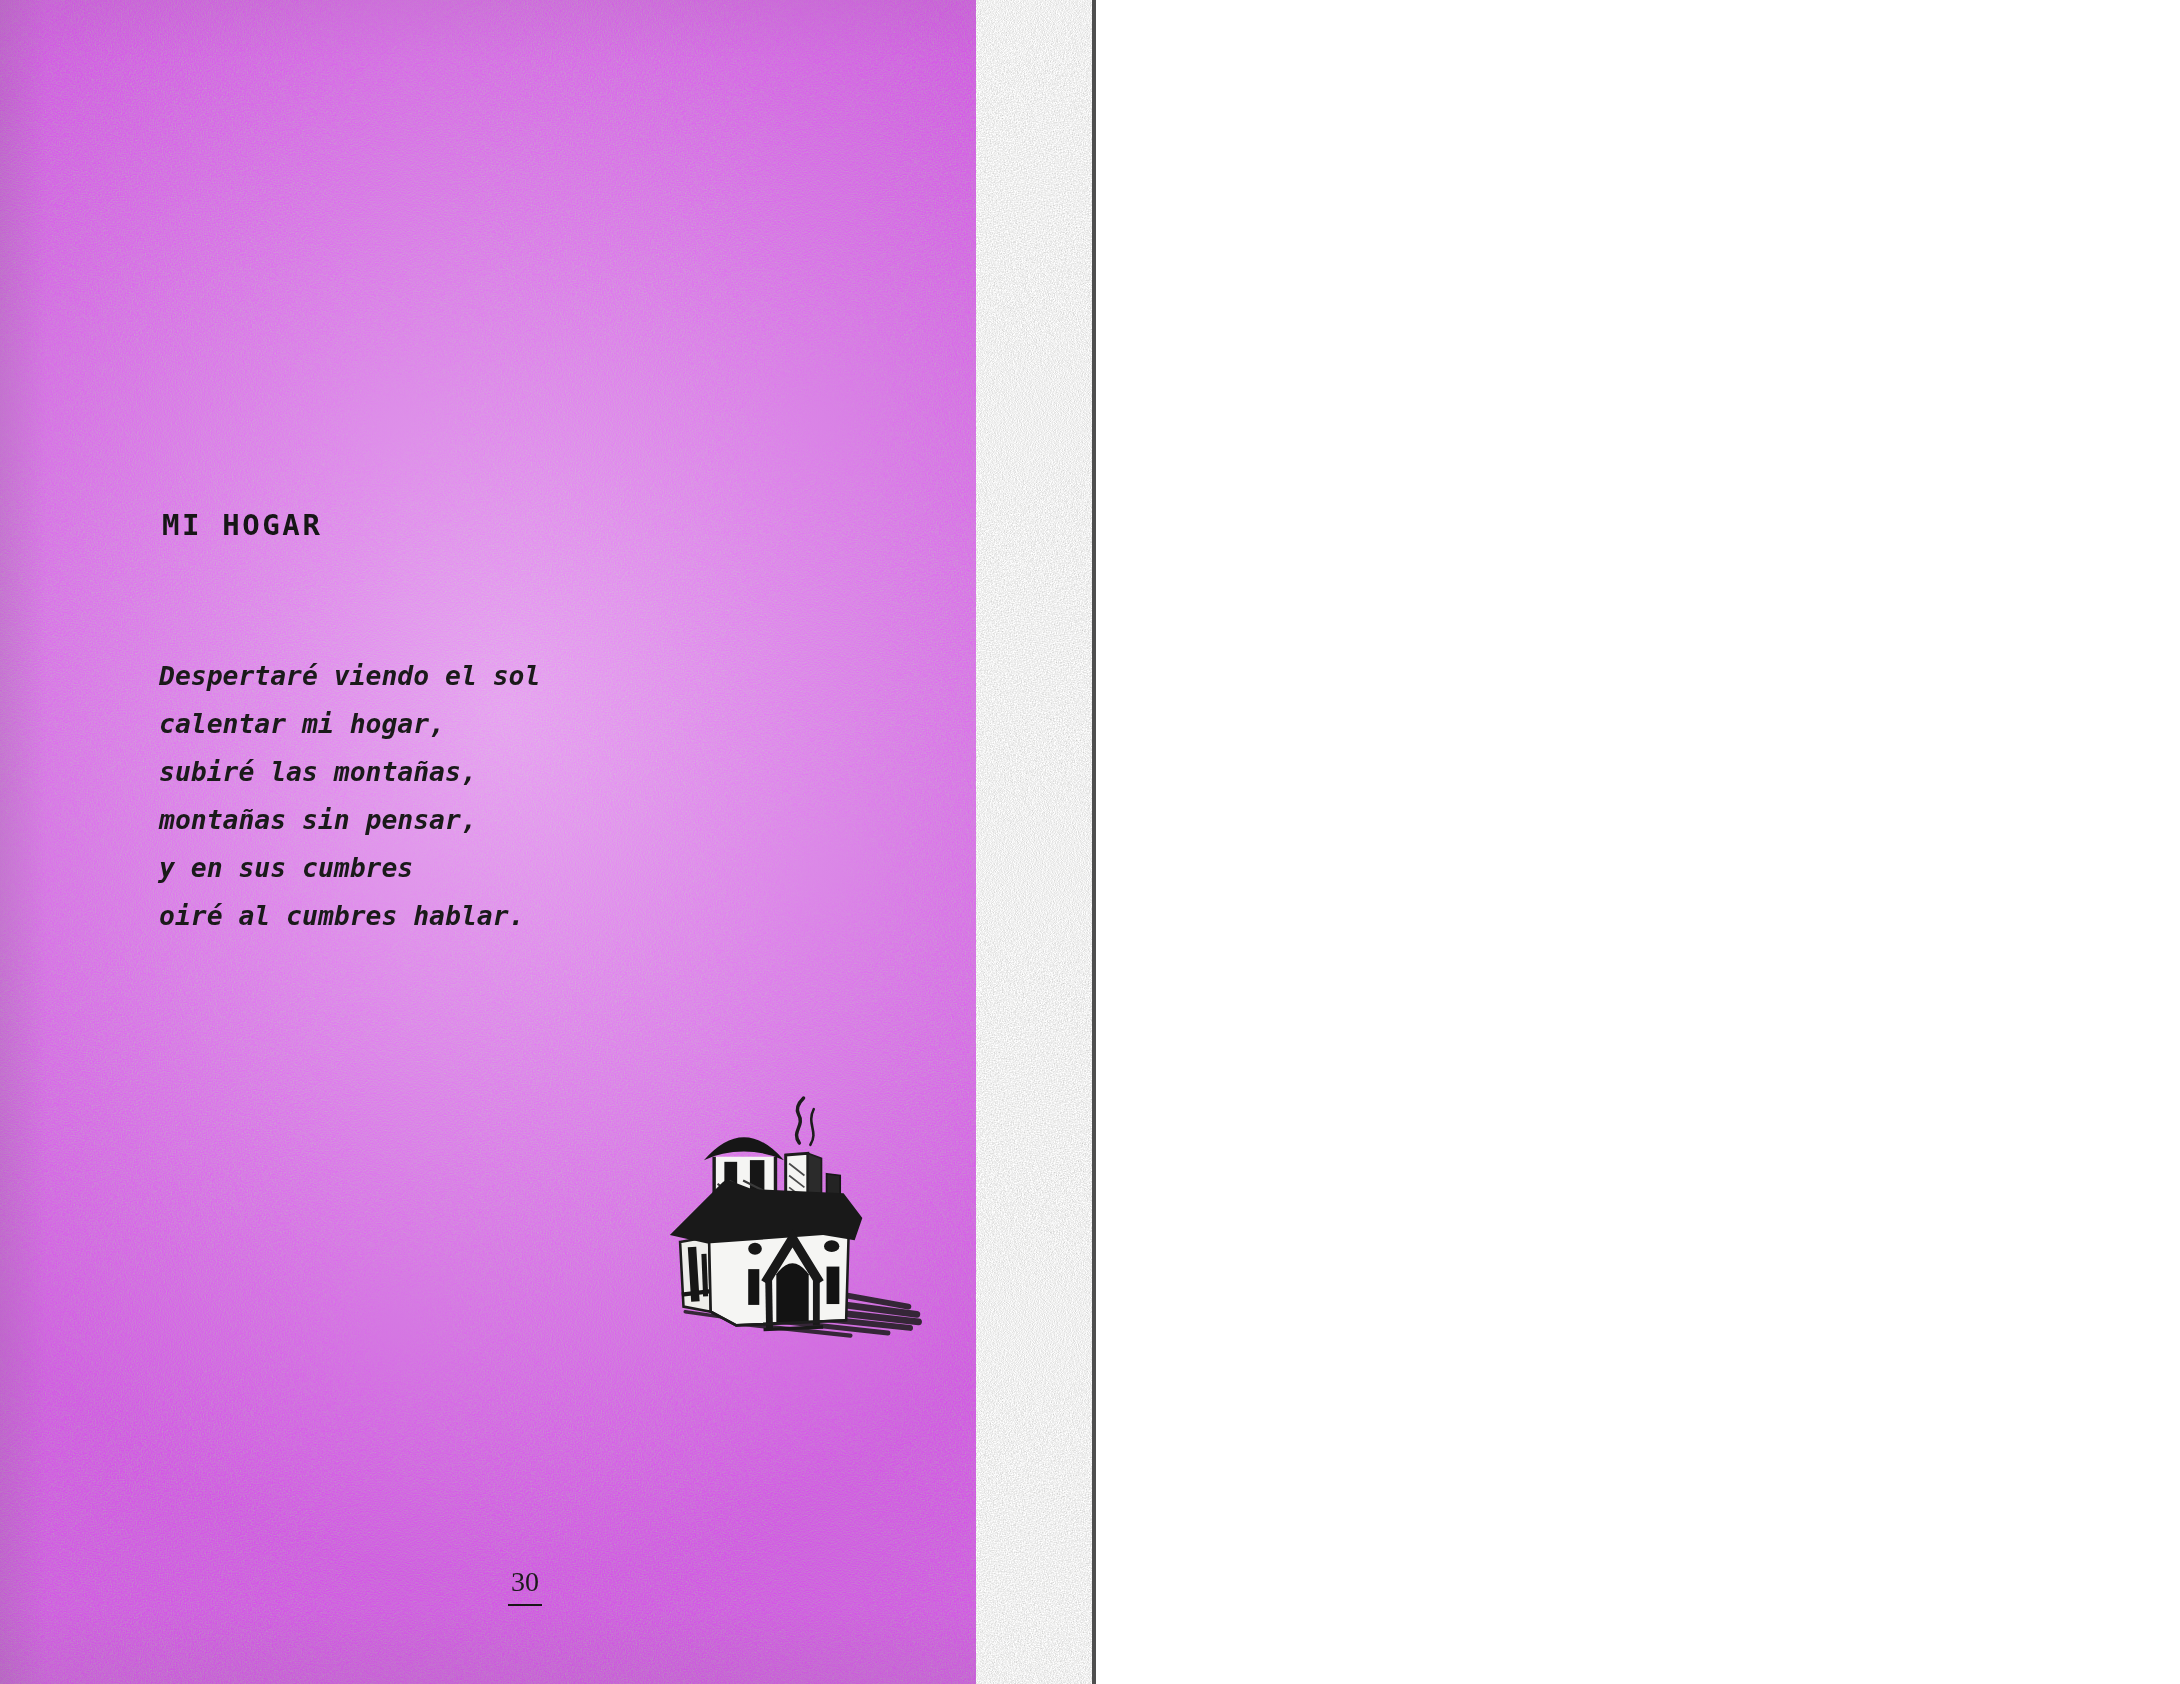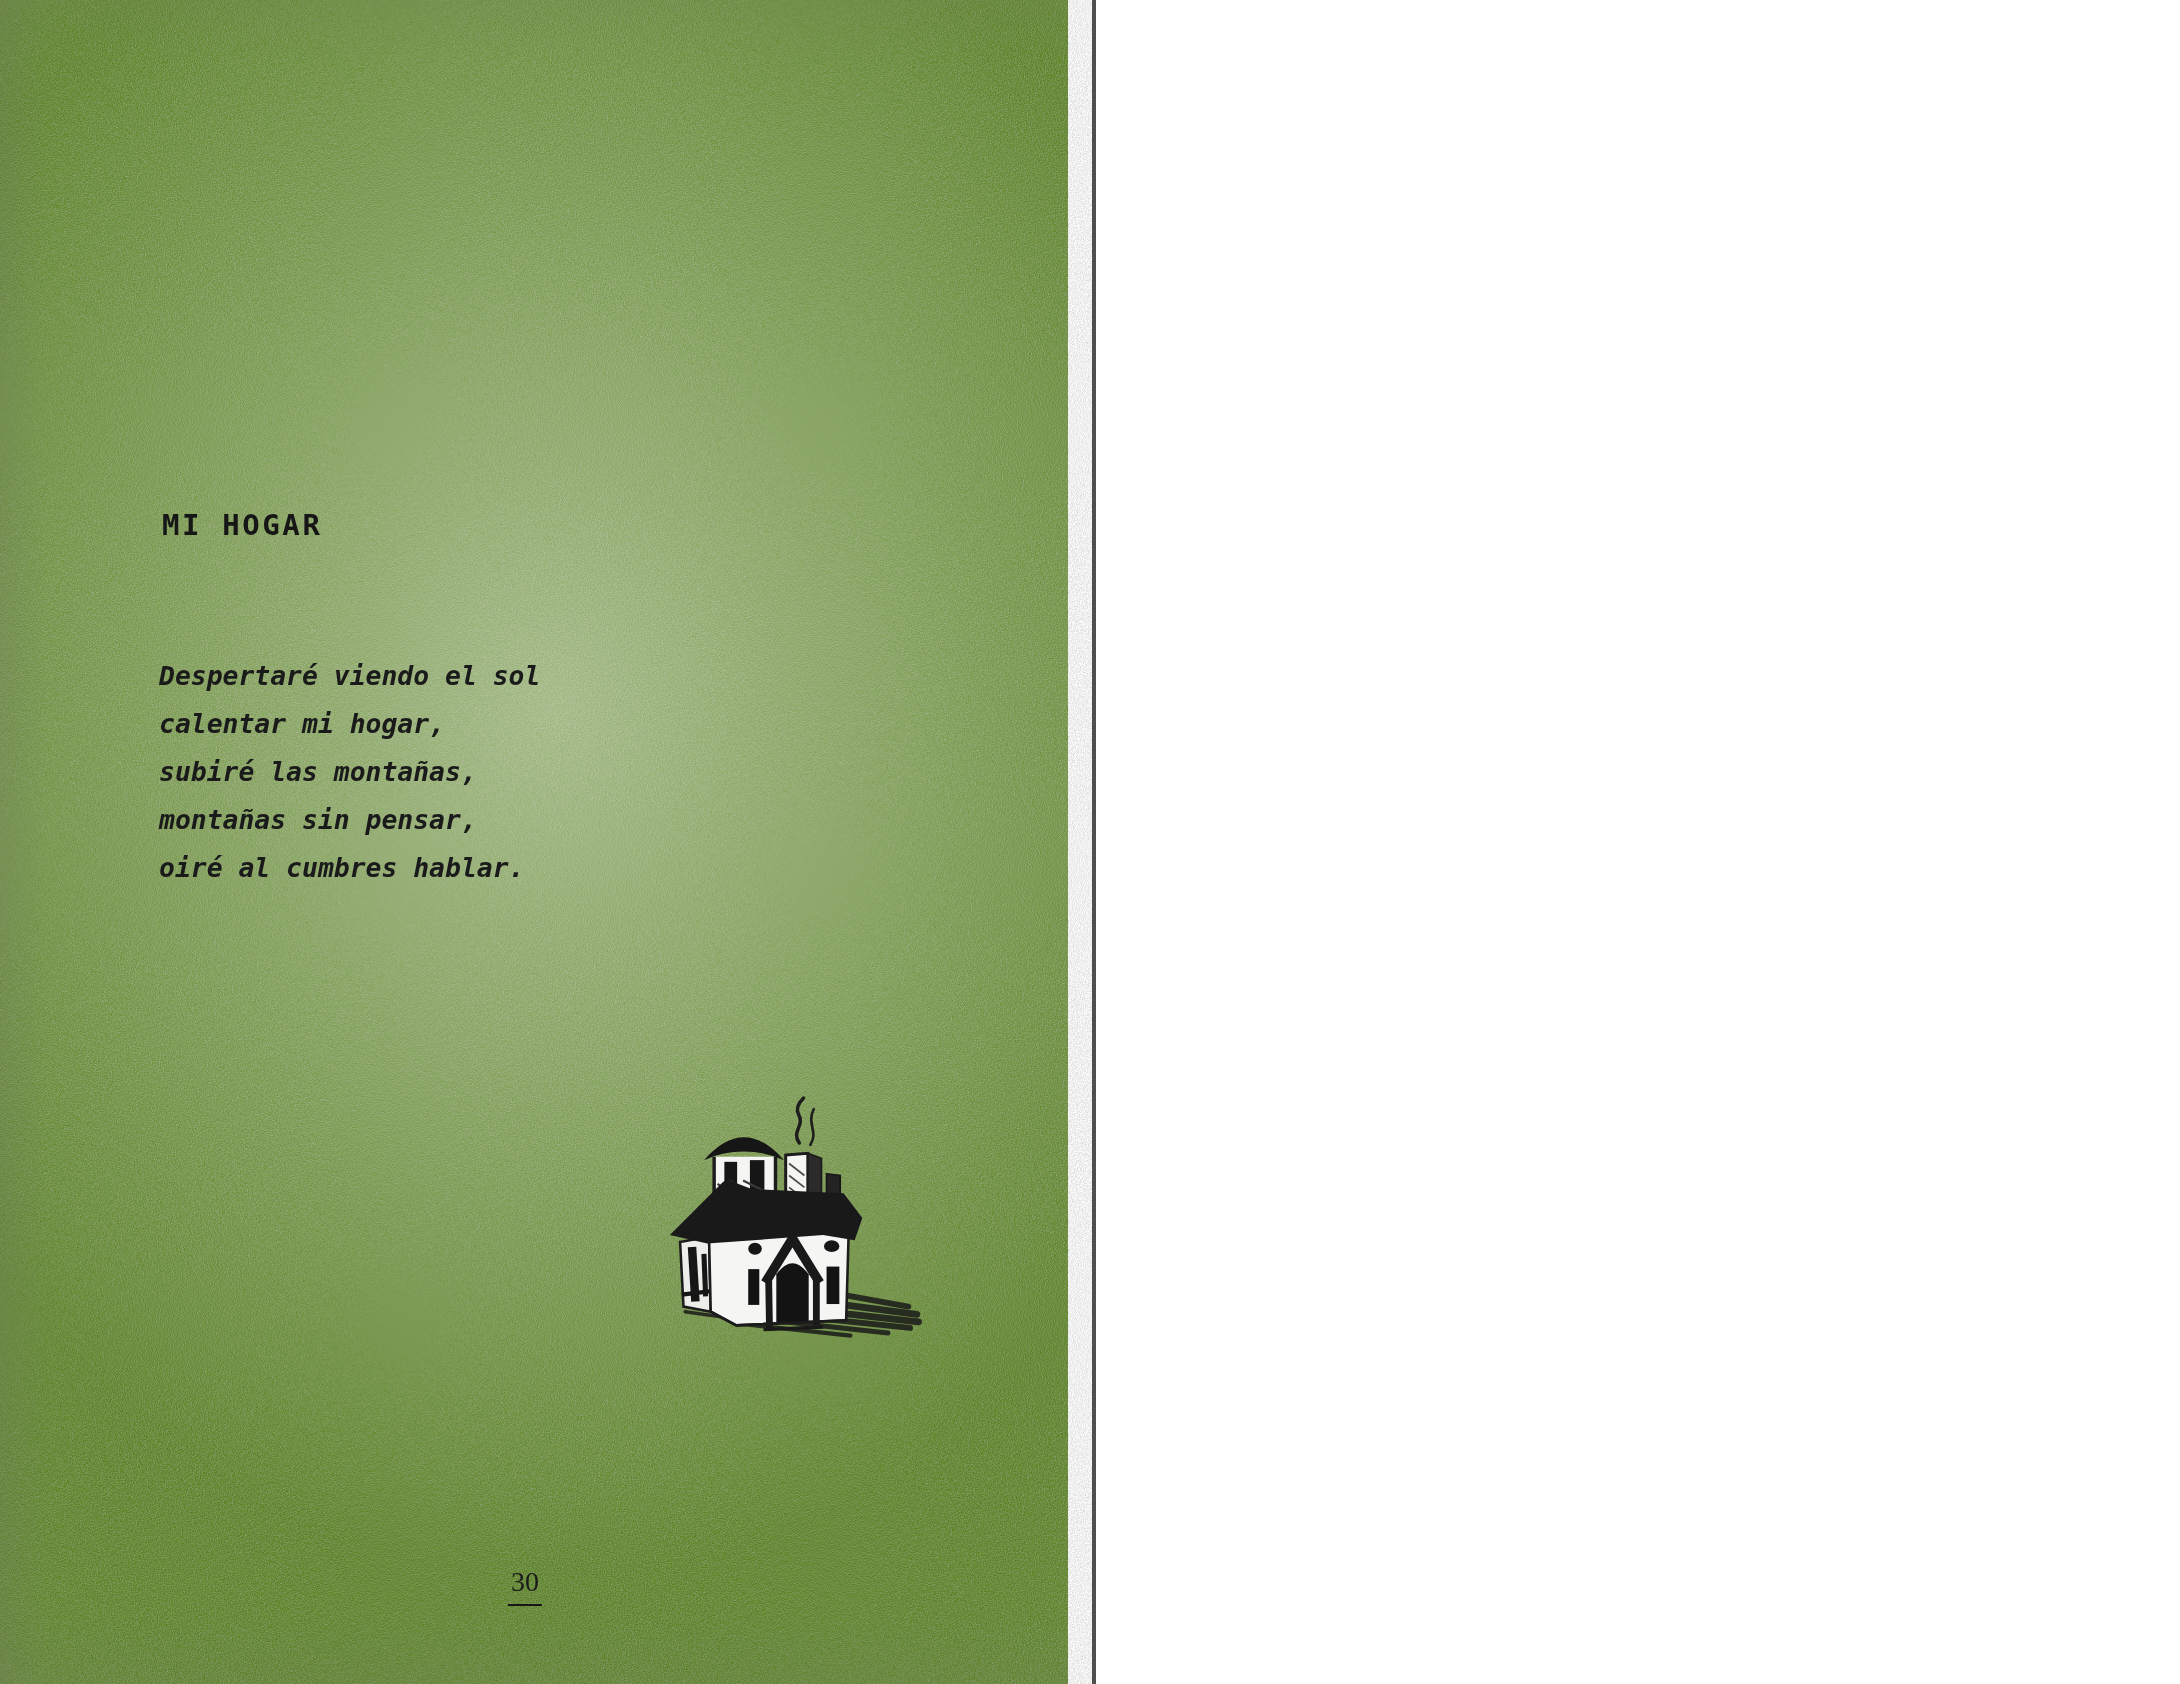--- a/index.html
+++ b/index.html
@@ -2,22 +2,22 @@
 <html style="font-size:13.6px"><head>
 <meta charset="utf-8">
 <style>
   html,body { margin:0; padding:0; background:#ffffff; }
   .spread {
     position:relative; width:2181px; height:1684px; overflow:hidden;
     font-family:"Liberation Serif","DejaVu Serif",serif; background:#ffffff;
   }
   
   .page-left {
-    position:absolute; left:0; top:0; width:1068px; height:1684px;
-    background:#4d7c0f;
+    position:absolute; left:0; top:0; width:976px; height:1684px;
+    background:#d946ef;
   }
   .page-left .vignette {
     position:absolute; inset:0; pointer-events:none;
     background:
       linear-gradient(to right, rgba(110,110,108,0.16), rgba(110,110,108,0) 47px),
       linear-gradient(to bottom, rgba(120,120,118,0.08), rgba(120,120,118,0) 60px),
       linear-gradient(to top, rgba(120,120,118,0.10), rgba(120,120,118,0) 77px),
       radial-gradient(ellipse 852px 1022px at 52% 42%, rgba(255,255,255,0.45), rgba(185,185,182,0.10) 85%);
   }
   .grain { position:absolute; inset:0; pointer-events:none; }
@@ -63,20 +63,21 @@
     </svg>
     <div class="vignette"></div>
 
     <div class="poem-title">MI HOGAR</div>
 
     <div class="poem">
         <div class="pline">Despertaré viendo el sol</div>
         <div class="pline">calentar mi hogar,</div>
         <div class="pline">subiré las montañas,</div>
         <div class="pline">montañas sin pensar,</div>
+        <div class="pline">y en sus cumbres</div>
         <div class="pline">oiré al cumbres hablar.</div>
       </div>
 
     <svg class="house" width="273" height="264" viewBox="0 0 320 310">
 
       <g stroke="#1a1a1a" stroke-linecap="round" opacity="0.85">
         <line x1="218" y1="238" x2="296" y2="252" stroke-width="7"></line>
         <line x1="205" y1="248" x2="306" y2="261" stroke-width="8"></line>
         <line x1="192" y1="257" x2="308" y2="270" stroke-width="8"></line>
         <line x1="172" y1="264" x2="298" y2="277" stroke-width="7"></line>

